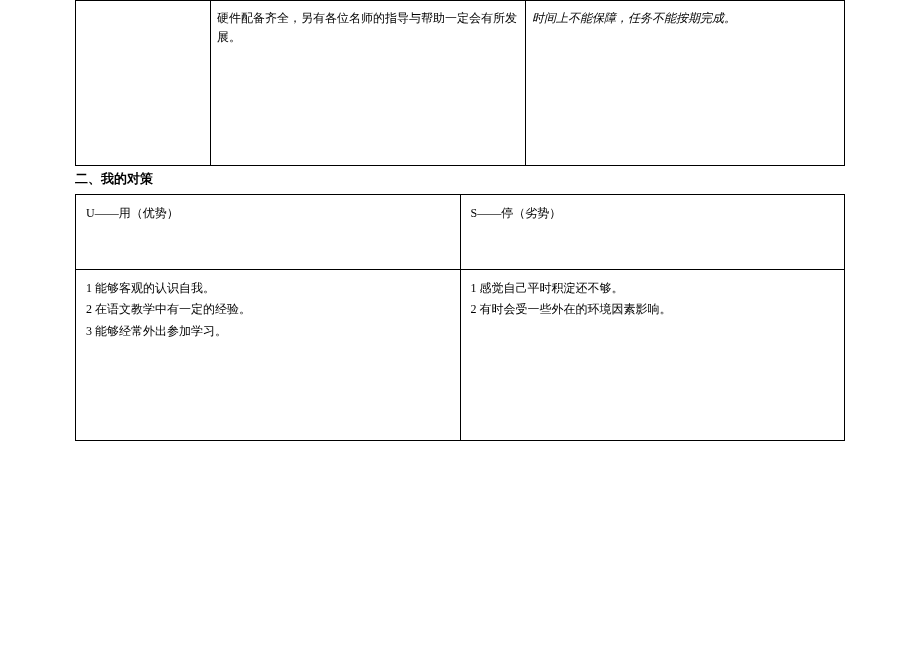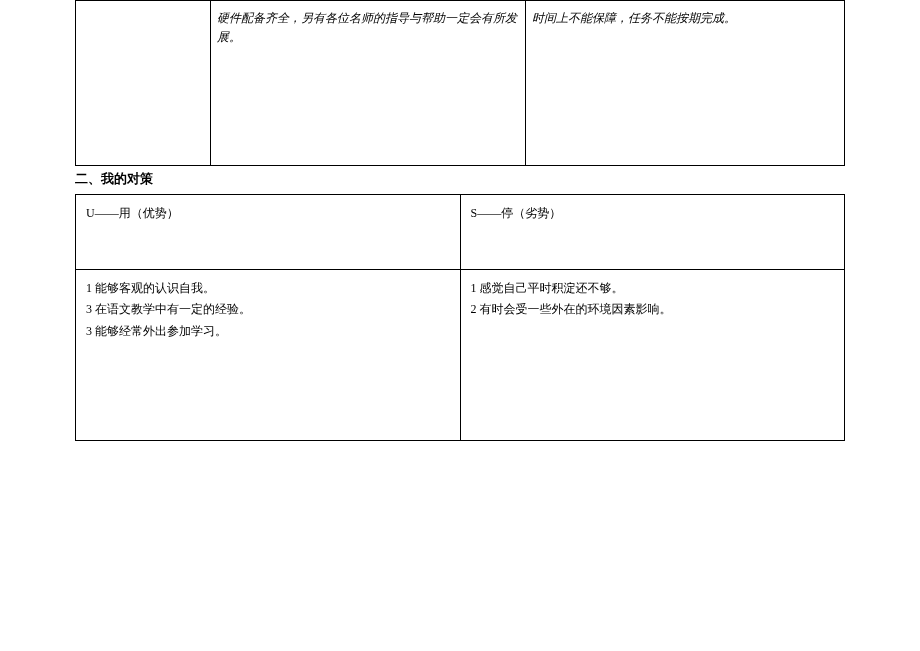--- a/index.html
+++ b/index.html
@@ -28,21 +28,20 @@
       border: 1px solid #000;
       padding: 8px 6px;
       vertical-align: top;
       line-height: 1.6;
     }
     .table1 .col1 {
       width: 135px;
     }
     .table1 .col2 {
       width: 315px;
-      font-style: italic;
     }
     .table1 .col3 {
       width: auto;
       font-style: italic;
     }
     .table1 .row1 {
       height: 165px;
     }
     .section-title {
       font-weight: bold;
@@ -97,21 +96,21 @@
 
   <table class="table2">
     <tbody>
         <tr class="header-row">
       <td class="colA">U——用（优势）</td>
       <td class="colB">S——停（劣势）</td>
     </tr>
     <tr class="content-row">
       <td class="colA">
         <div class="list-line">1  能够客观的认识自我。</div>
-        <div class="list-line">3  在语文教学中有一定的经验。</div>
+        <div class="list-line">2  在语文教学中有一定的经验。</div>
         <div class="list-line">3  能够经常外出参加学习。</div>
       </td>
       <td class="colB">
         <div class="list-line">1 感觉自己平时积淀还不够。</div>
         <div class="list-line">2 有时会受一些外在的环境因素影响。</div>
       </td>
     </tr>
   </tbody>
     </table>
 

